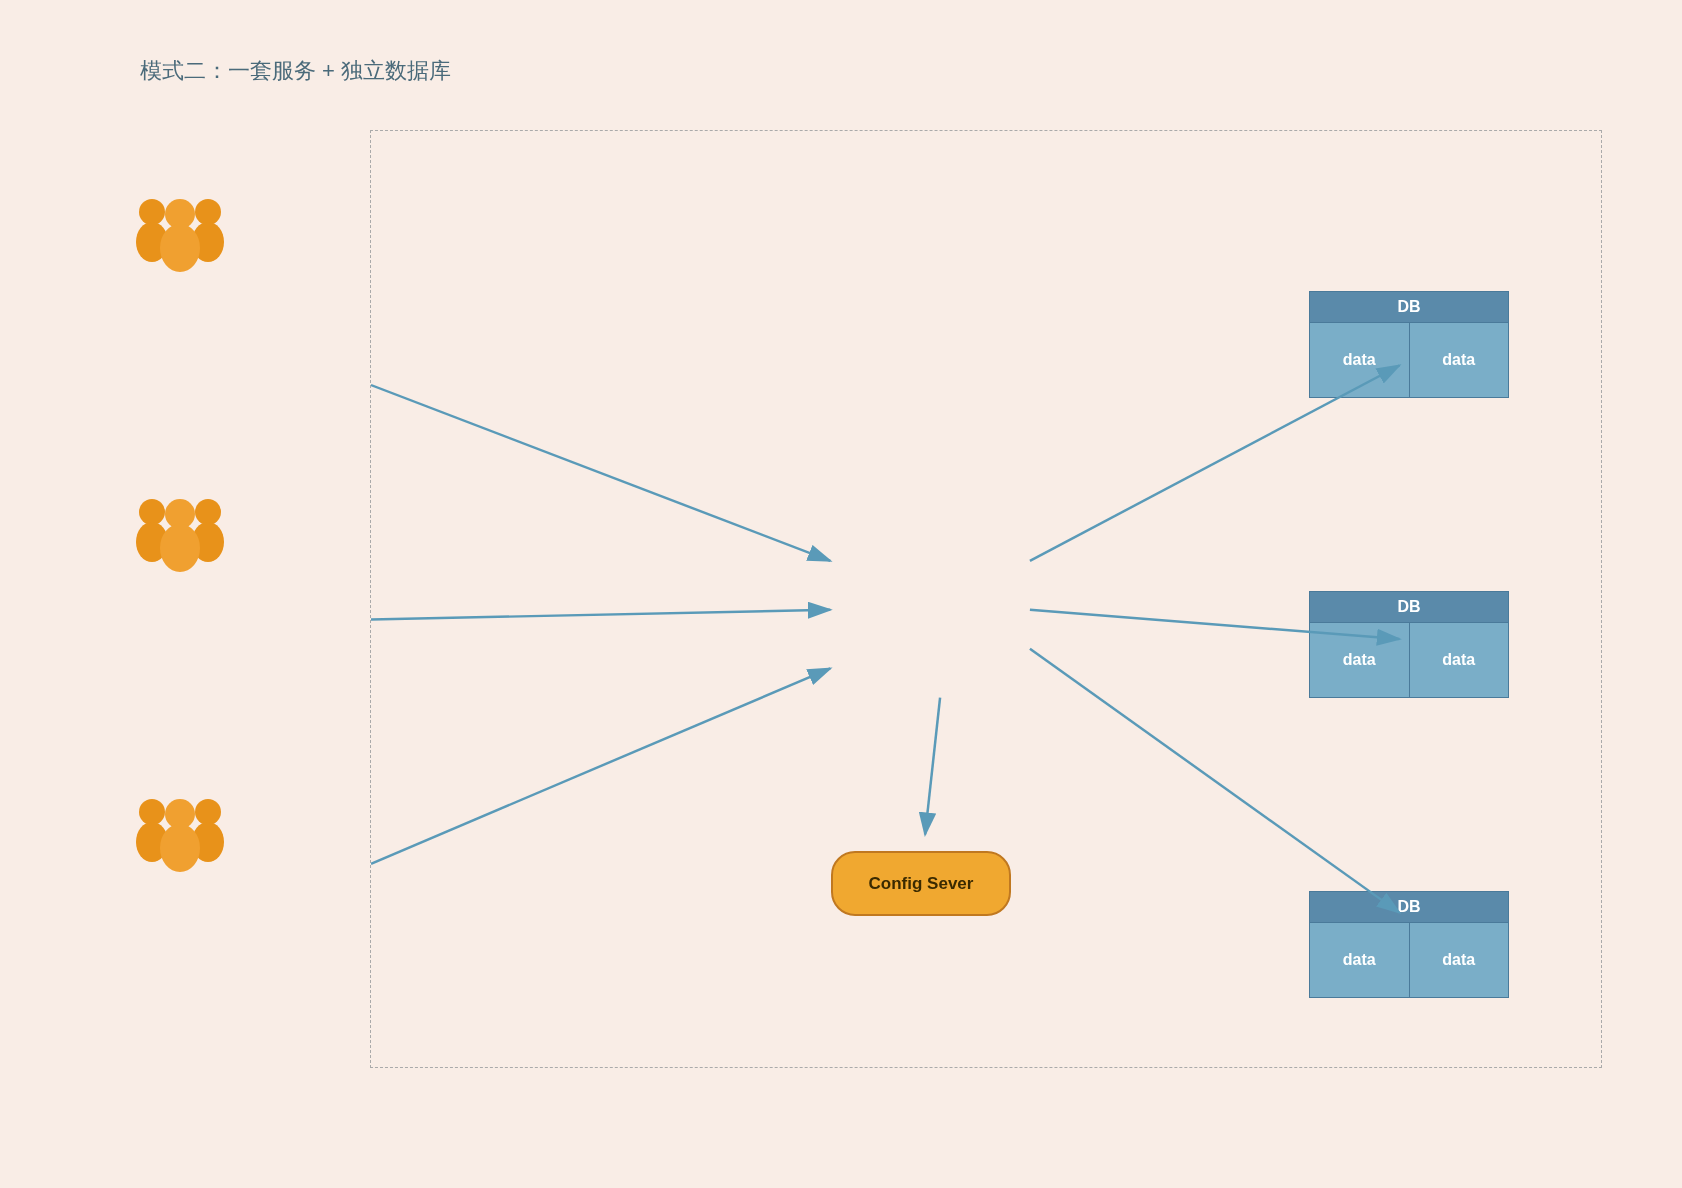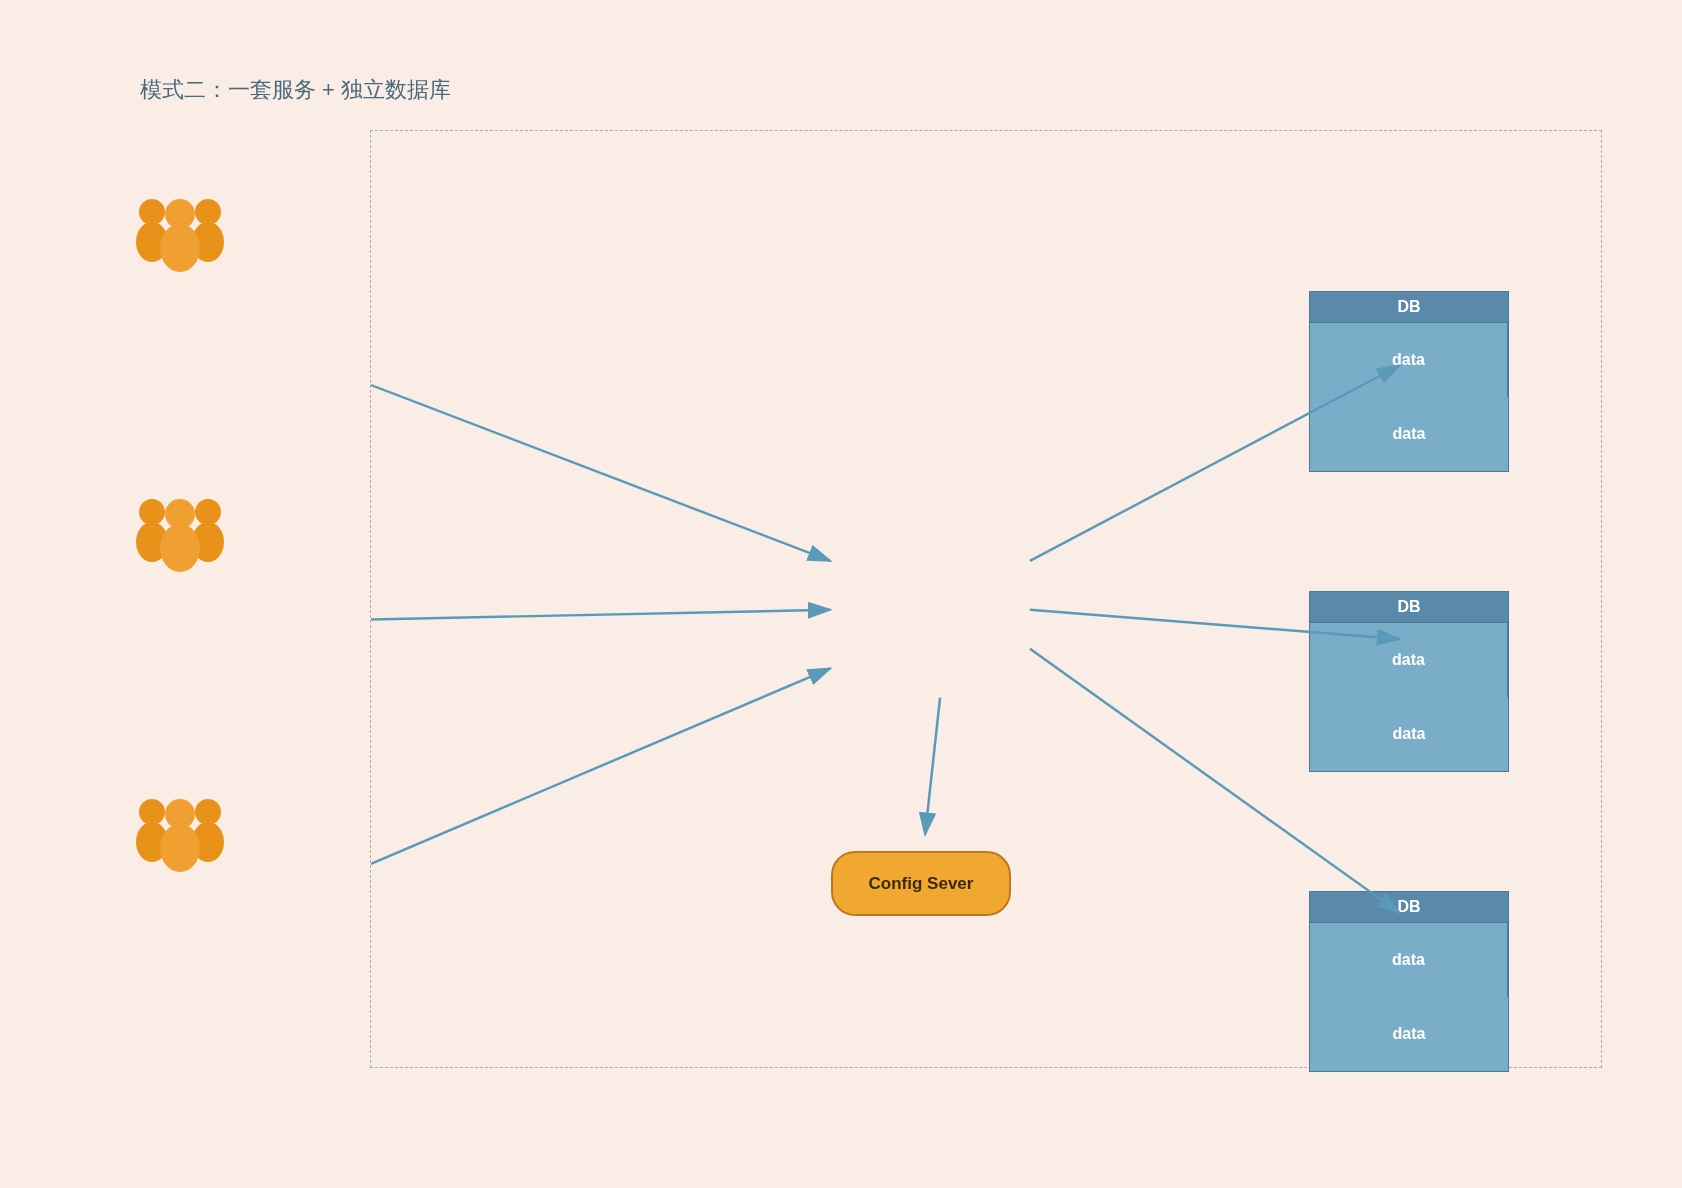--- a/index.html
+++ b/index.html
@@ -7,21 +7,21 @@
       background-color: #f9ede6;
       font-family: 'Arial', sans-serif;
       width: 1682px;
       height: 1188px;
       overflow: hidden;
       position: relative;
     }
 
     .page-title {
       position: absolute;
-      top: 75px;
+      top: 56px;
       left: 140px;
       font-size: 22px;
       color: #4a6a7a;
       font-weight: normal;
     }
 
     .diagram-container {
       position: absolute;
       top: 130px;
       left: 370px;
@@ -118,21 +118,20 @@
       padding: 6px 0;
       font-size: 16px;
       font-weight: bold;
       border: 1px solid #4a7a9a;
     }
 
     .db-data-row {
       display: flex;
       border: 1px solid #4a7a9a;
       border-top: none;
-      flex-direction: column;
     }
 
     .db-data-cell {
       flex: 1;
       background: #7aaec8;
       color: white;
       text-align: center;
       padding: 28px 0;
       font-size: 16px;
       font-weight: bold;

